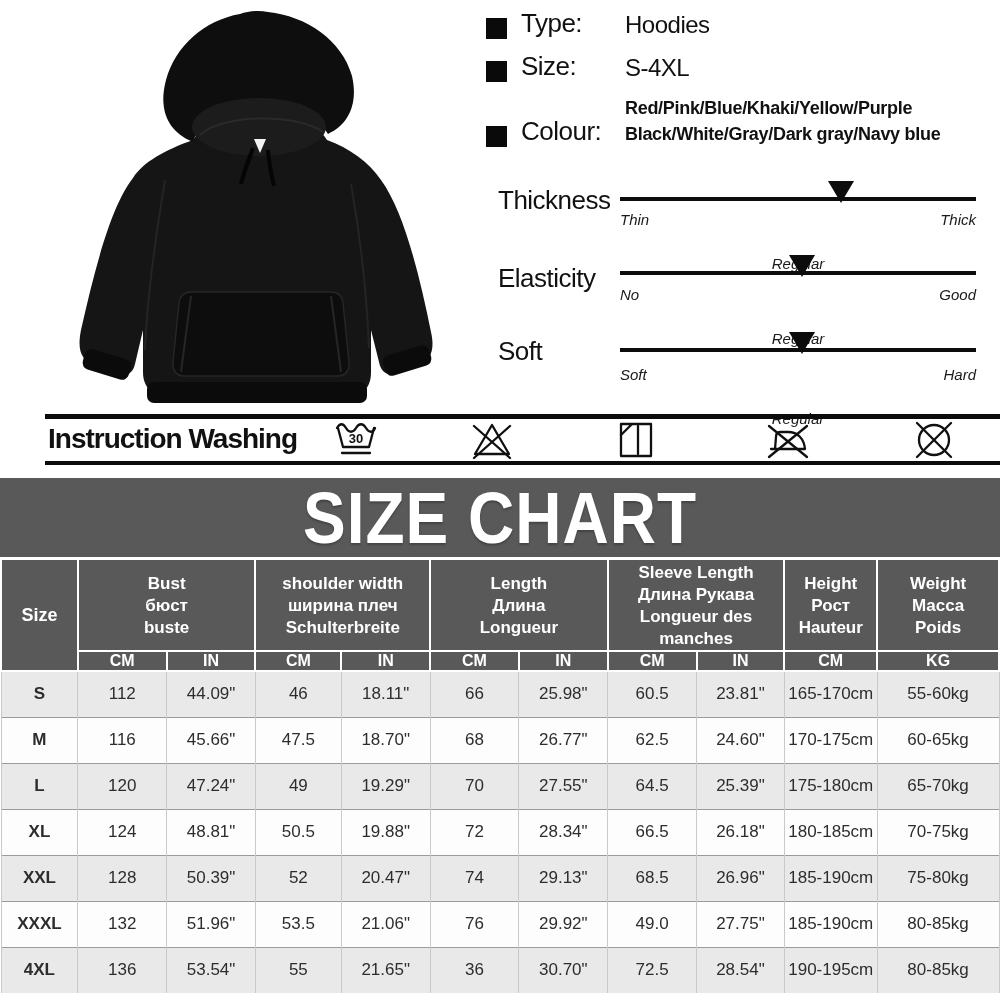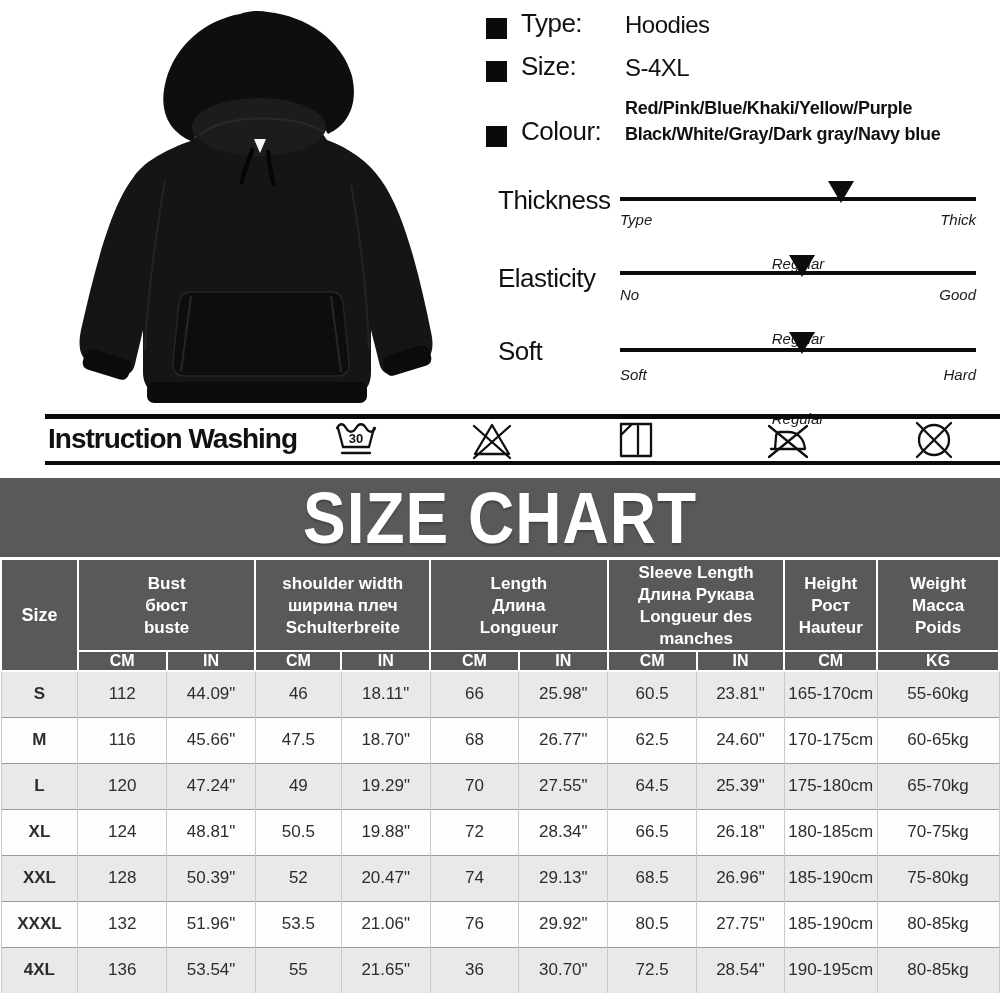--- a/index.html
+++ b/index.html
@@ -100,21 +100,21 @@
       <span style="display:block">Red/Pink/Blue/Khaki/Yellow/Purple</span>
       <span style="display:block">Black/White/Gray/Dark gray/Navy blue</span>
     </span>
   </div>
 
   <div class="slider-name" style="top:185px">Thickness</div>
   <div class="track" style="top:197px">
     <div class="marker" style="left: 62%;"></div>
   </div>
   <div class="scale" style="top:211px">
-    <span>Type</span>
+    <span>Thin</span>
     <span class="mid">Regular</span>
     <span class="right">Thick</span>
   </div>
 
   <div class="slider-name" style="top:263px">Elasticity</div>
   <div class="track" style="top:271px">
     <div class="marker" style="left: 51%;"></div>
   </div>
   <div class="scale" style="top:286px">
     <span>No</span>
@@ -294,21 +294,21 @@
         <td>75-80kg</td>
       </tr>
       <tr>
         <td class="td-size">XXXL</td>
         <td>132</td>
         <td>51.96"</td>
         <td>53.5</td>
         <td>21.06"</td>
         <td>76</td>
         <td>29.92"</td>
-        <td>80.5</td>
+        <td>49.0</td>
         <td>27.75"</td>
         <td>185-190cm</td>
         <td>80-85kg</td>
       </tr>
       <tr>
         <td class="td-size">4XL</td>
         <td>136</td>
         <td>53.54"</td>
         <td>55</td>
         <td>21.65"</td>

